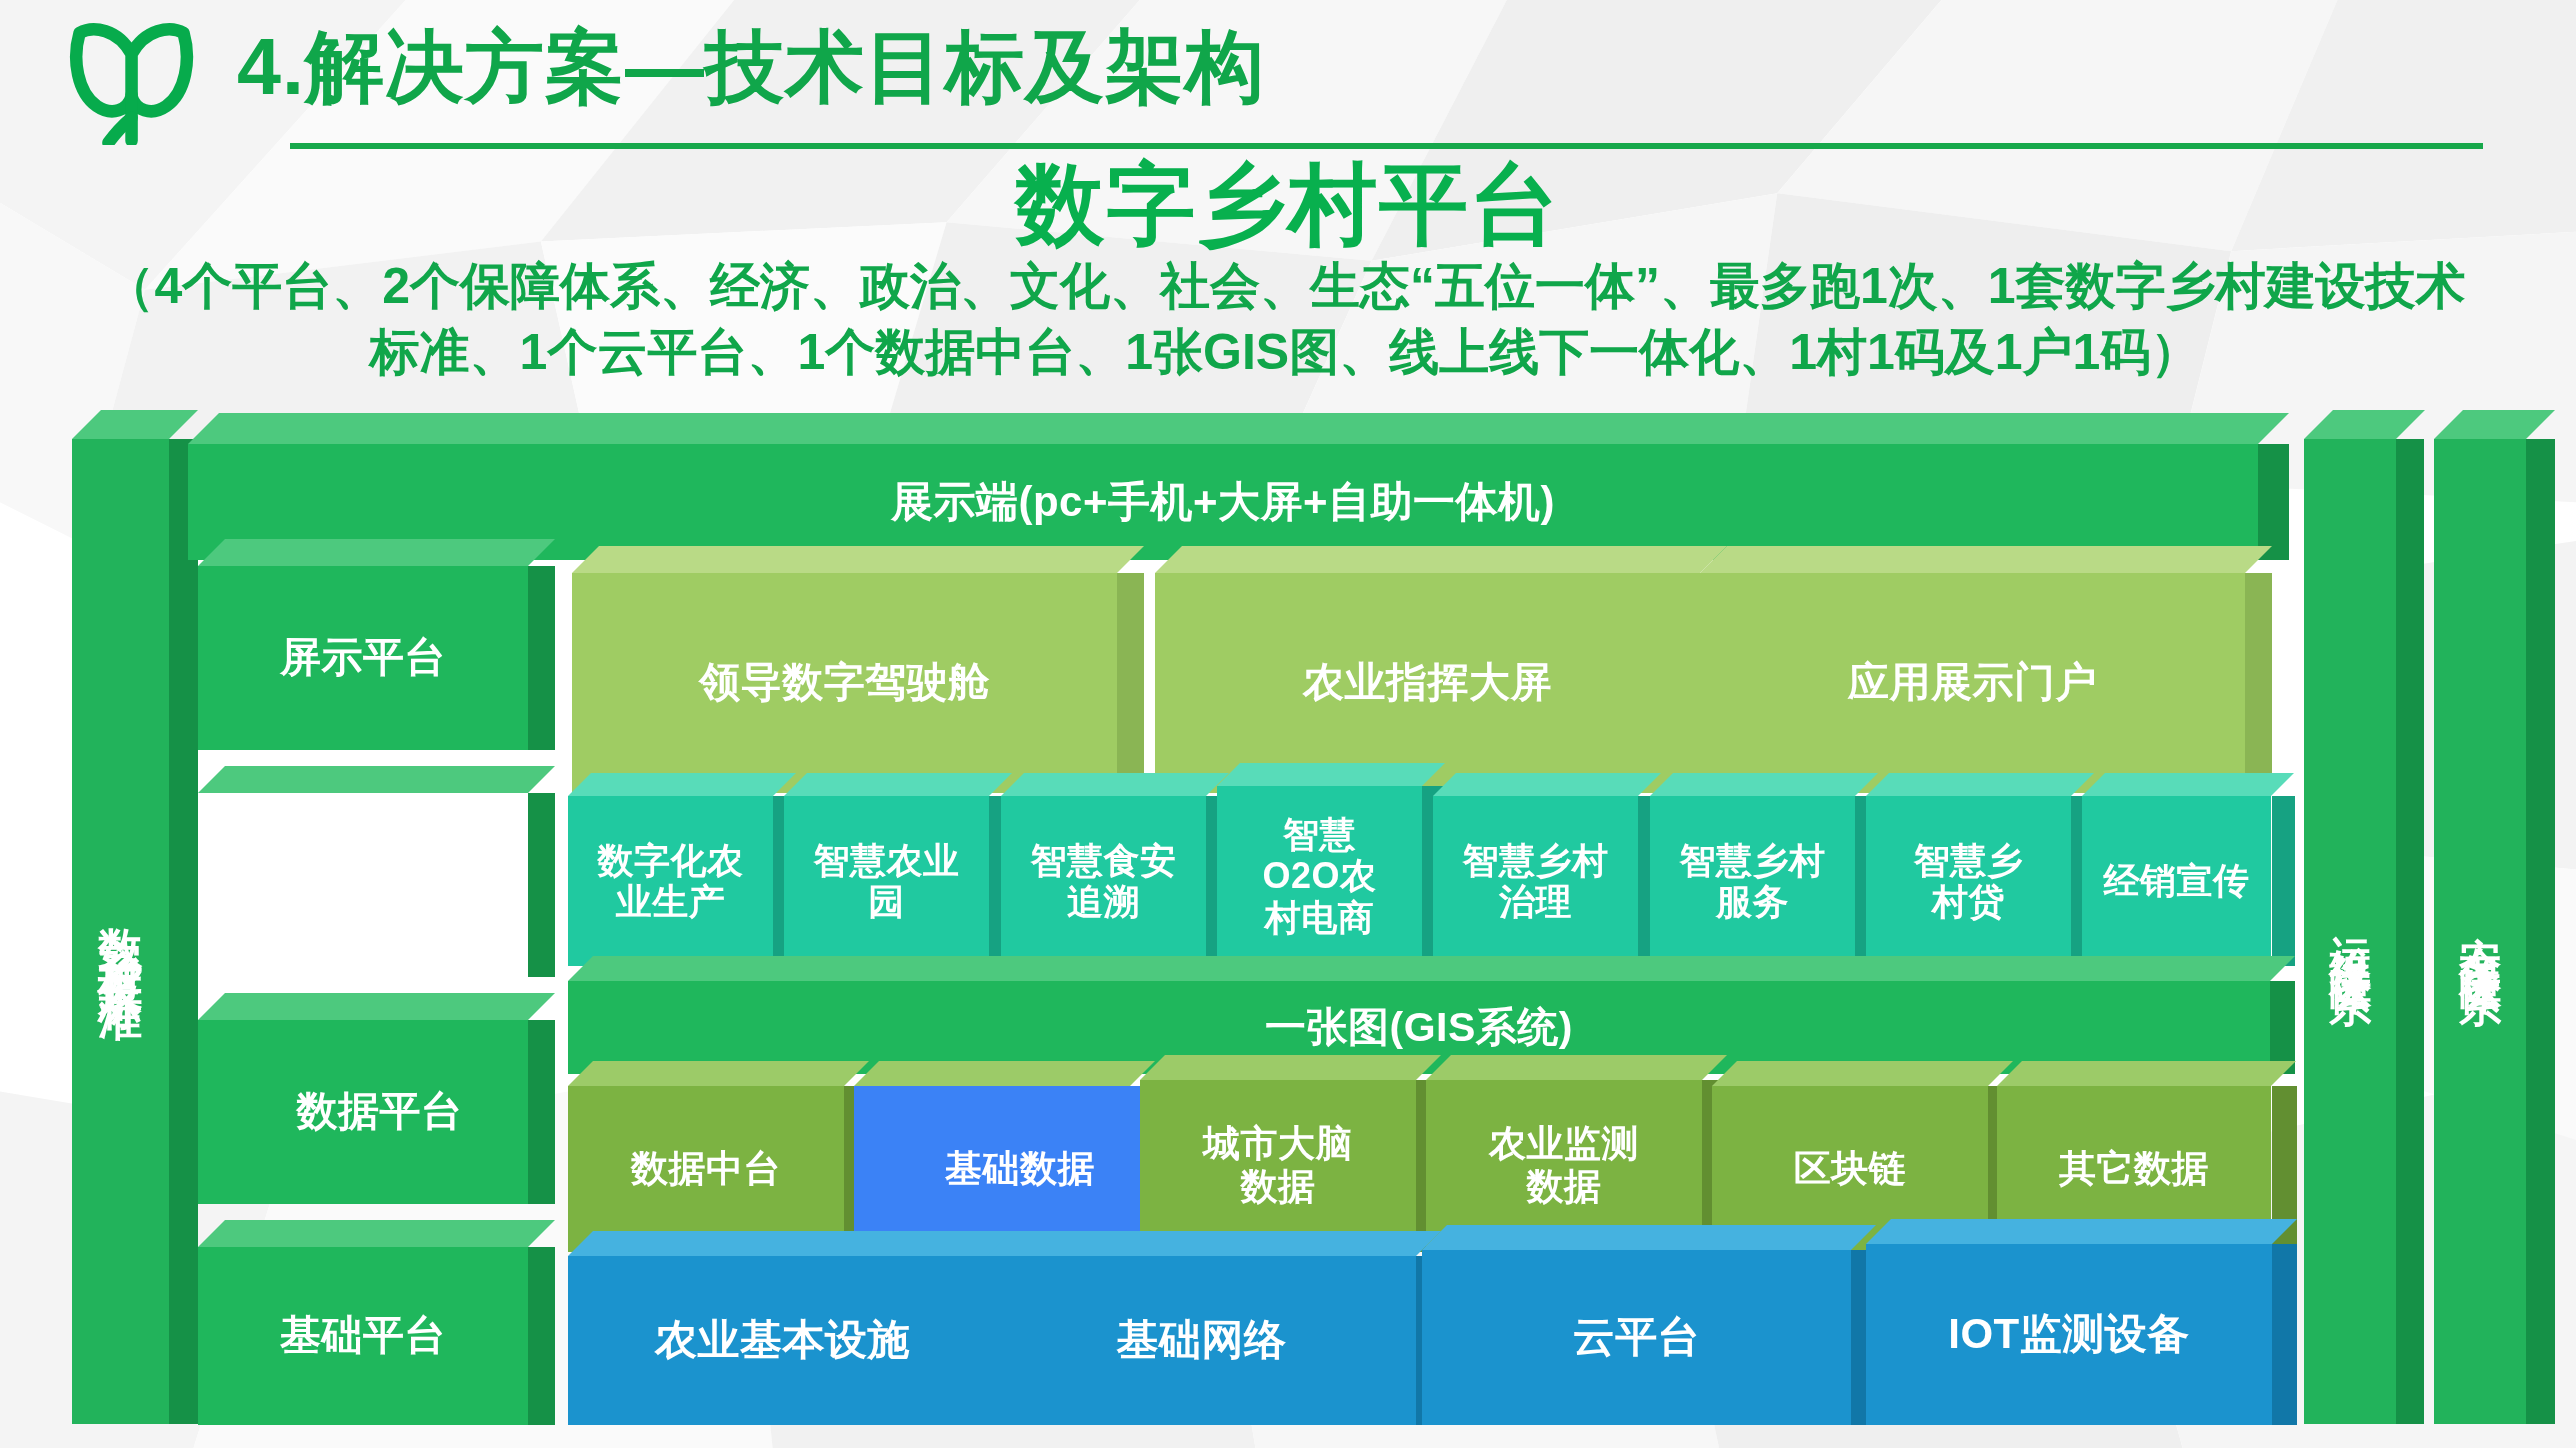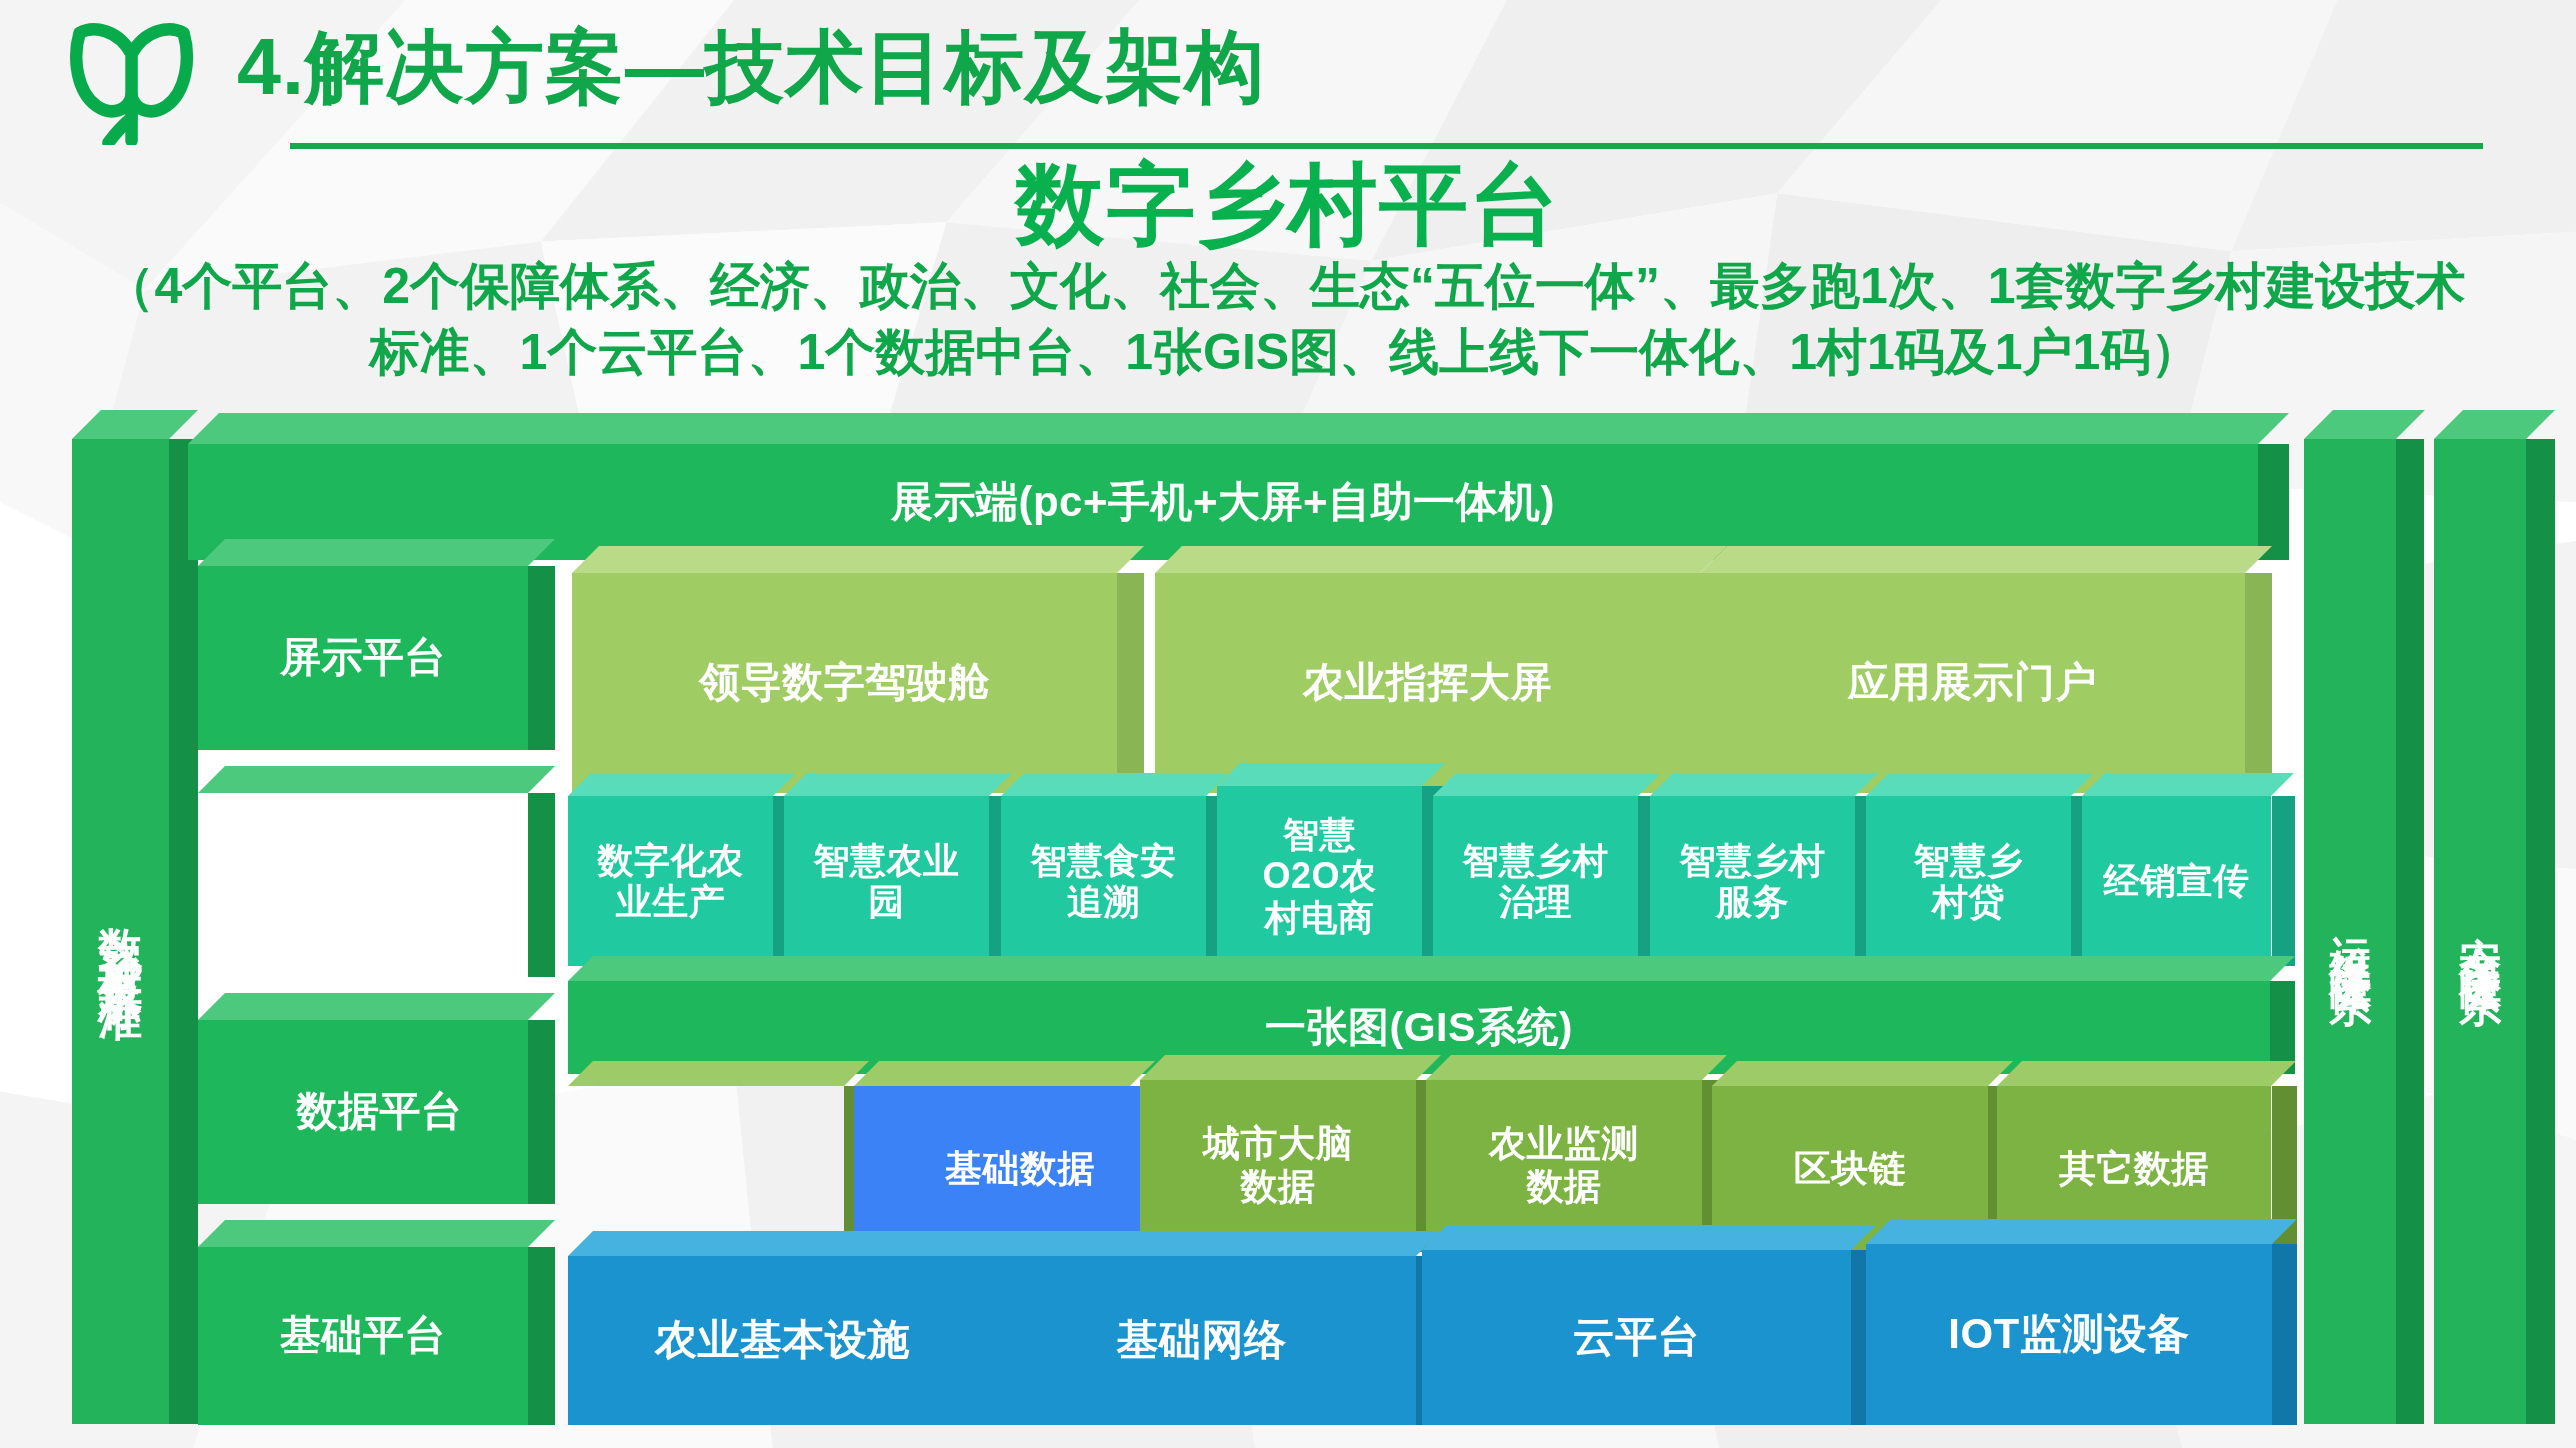--- a/index.html
+++ b/index.html
@@ -340,20 +340,24 @@
                 background:#4dc97e; clip-path: polygon(25px 0, 1727px 0, 1702px 25px, 0 25px);"></div>
     <div class="side3d" style="left:2270px; top:981px; width:25px; height:93px; background:#159147;"></div>
     <div class="box" style="left:568px; top:981px; width:1702px; height:93px; background:#1fb75c;
                 font-size:41px;">
       <span class="txt">一张图(GIS系统)</span>
     </div>
 
     <div class="top3d" style="left:568px; top:1061px; width:301px; height:25px;
                 background:#9ccb68; clip-path: polygon(25px 0, 301px 0, 276px 25px, 0 25px);"></div>
     <div class="side3d" style="left:844px; top:1086px; width:25px; height:166px; background:#628f31;"></div>
+    <div class="box" style="left:568px; top:1086px; width:276px; height:166px; background:#7cb342;
+                font-size:37px; white-space:pre-line;">
+      <span class="txt">数据中台</span>
+    </div>
 
     <div class="top3d" style="left:854px; top:1061px; width:301px; height:25px;
                 background:#9ccb68; clip-path: polygon(25px 0, 301px 0, 276px 25px, 0 25px);"></div>
     <div class="side3d" style="left:1130px; top:1086px; width:25px; height:166px; background:#628f31;"></div>
     <div class="box" style="left:854px; top:1086px; width:332px; height:166px; background:#3b82f6;
                 font-size:37px; white-space:pre-line;">
       <span class="txt">基础数据</span>
     </div>
 
     <div class="top3d" style="left:1140px; top:1055px; width:301px; height:25px;

